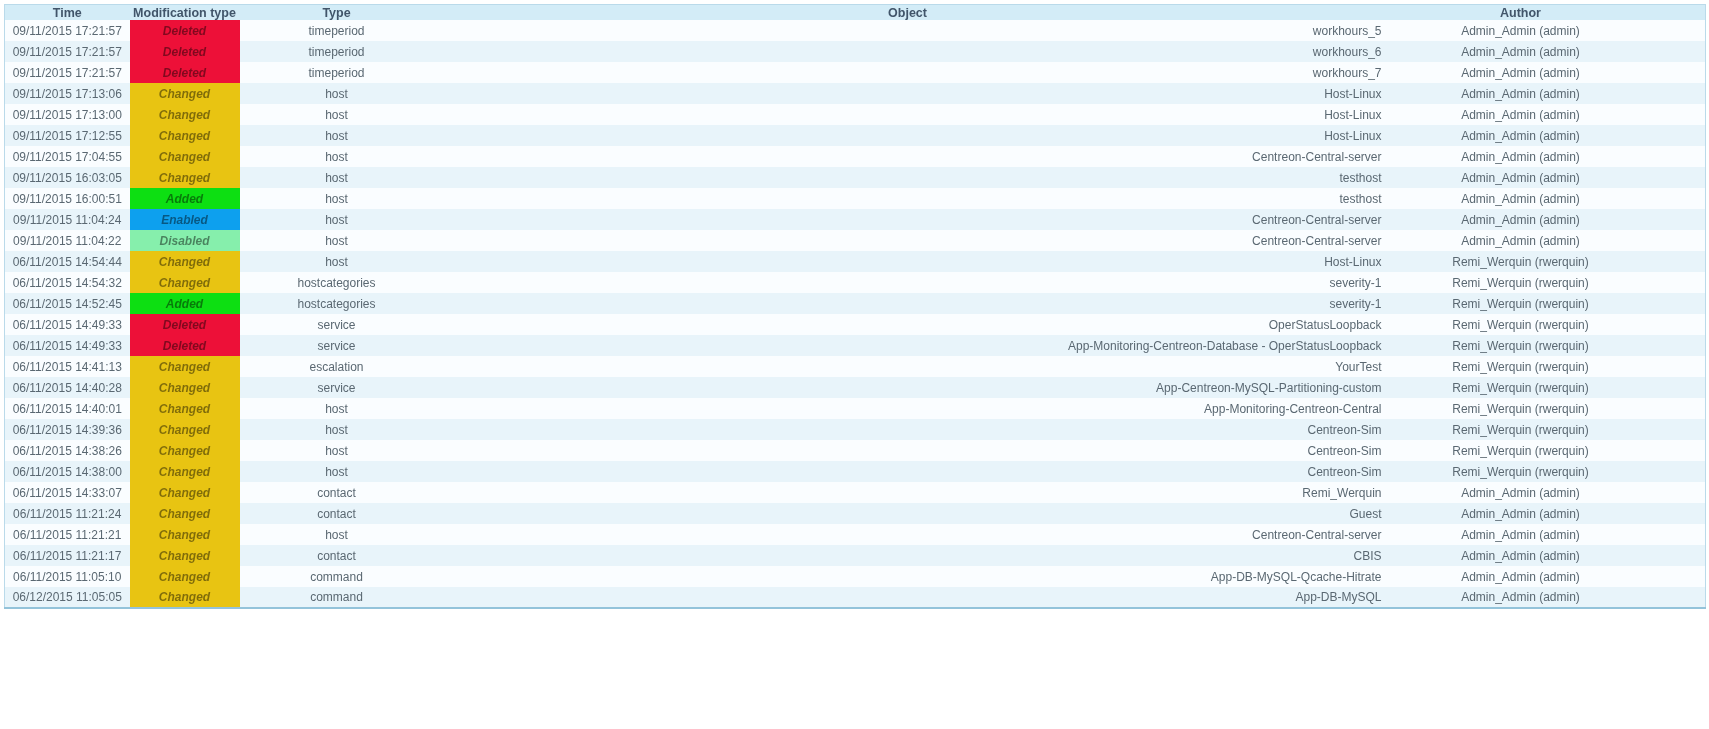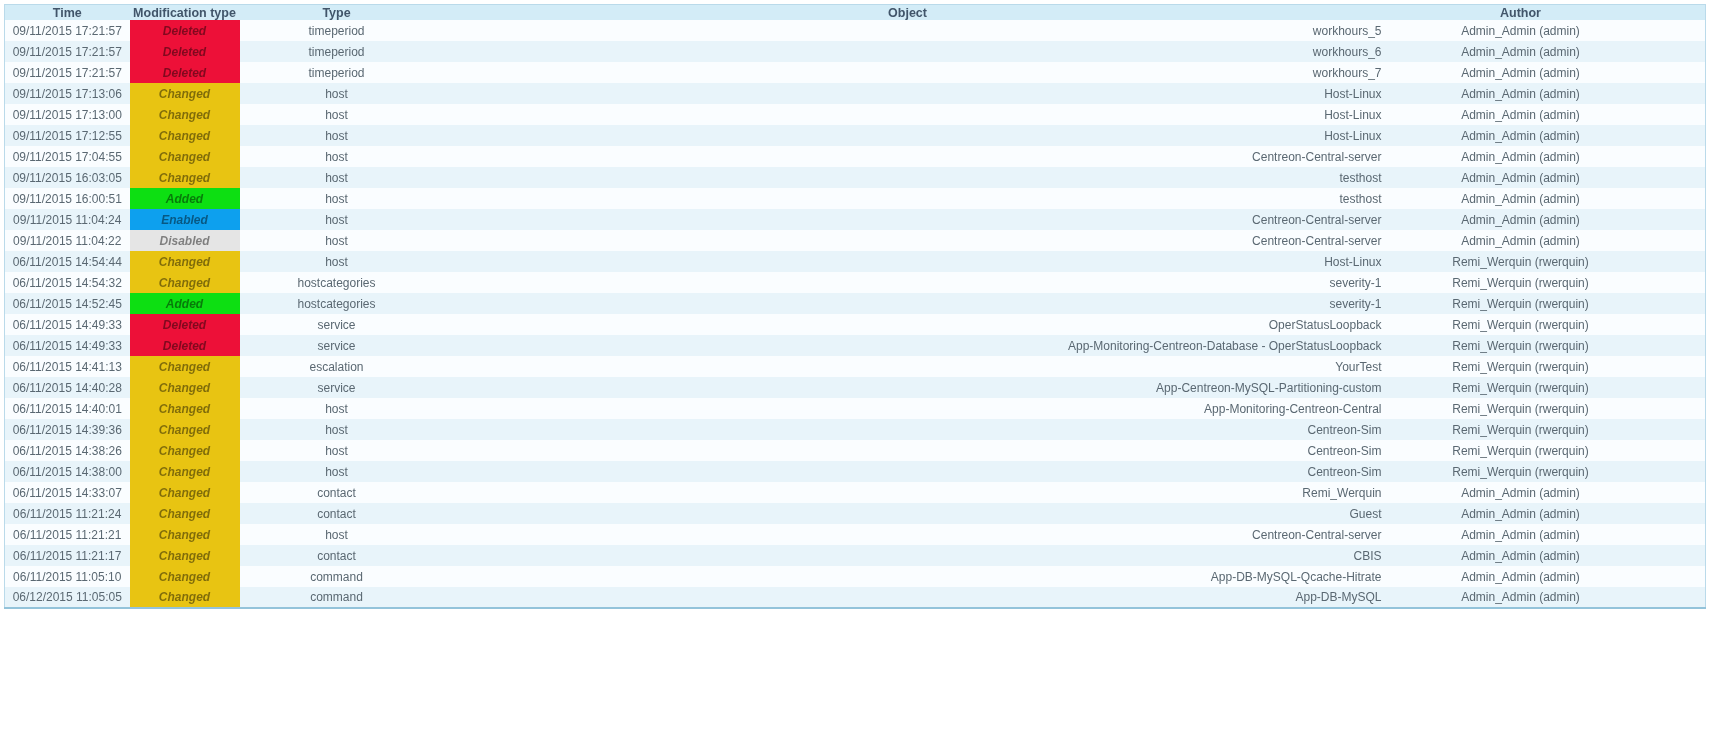--- a/index.html
+++ b/index.html
@@ -151,21 +151,21 @@
         <tr class="even">
           <td class="time">09/11/2015 11:04:24</td>
           <td class="badge" style="background: rgb(13, 160, 238);">Enabled</td>
           <td class="type">host</td>
           <td class="object">Centreon-Central-server</td>
           <td class="author">Admin_Admin (admin)</td>
           <td></td>
         </tr>
         <tr class="odd">
           <td class="time">09/11/2015 11:04:22</td>
-          <td class="badge" style="background: #e5e5e5;">Disabled</td>
+          <td class="badge" style="background: #86efac;">Disabled</td>
           <td class="type">host</td>
           <td class="object">Centreon-Central-server</td>
           <td class="author">Admin_Admin (admin)</td>
           <td></td>
         </tr>
         <tr class="even">
           <td class="time">06/11/2015 14:54:44</td>
           <td class="badge" style="background: rgb(232, 196, 18);">Changed</td>
           <td class="type">host</td>
           <td class="object">Host-Linux</td>

